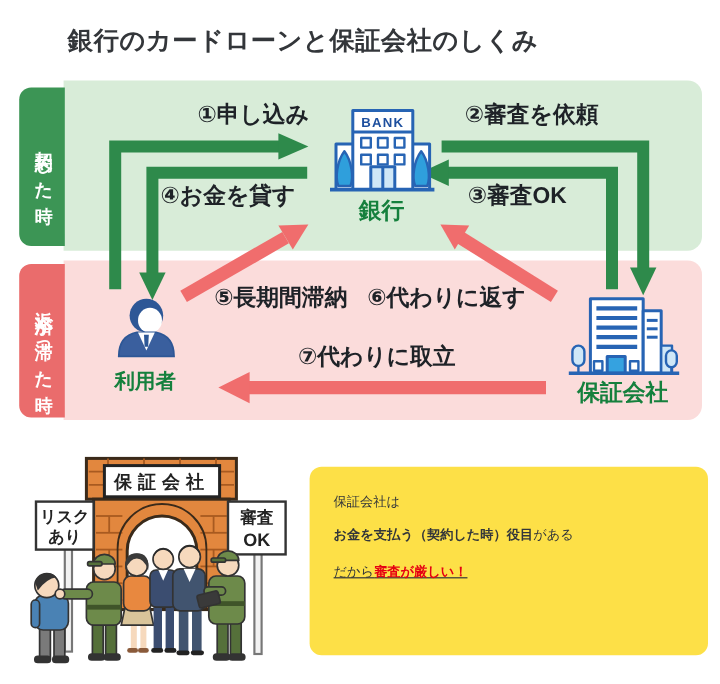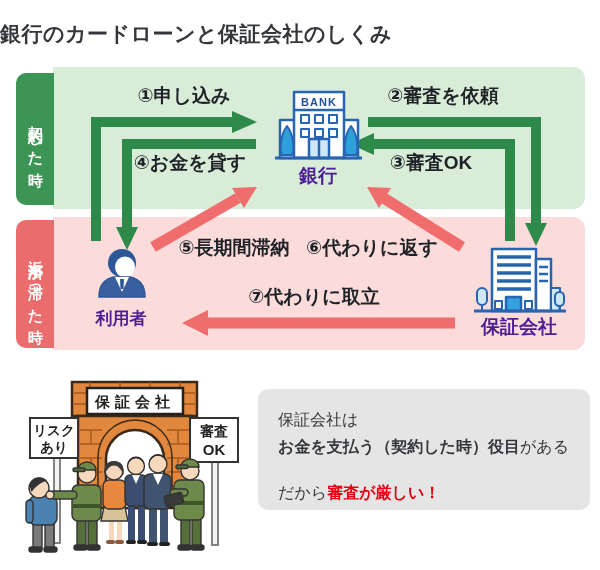--- a/index.html
+++ b/index.html
@@ -2,21 +2,21 @@
 <html><head>
 <meta charset="utf-8">
 <style>
   html,body{margin:0;padding:0;}
   body{
     width:600px;height:570px;position:relative;background:#ffffff;
     font-family:"Liberation Sans","DejaVu Sans",sans-serif;color:#222;
     overflow:hidden;
   }
   .title{
-    position:absolute;top:20px;left:0;width:505px;
+    position:absolute;top:20px;left:0;width:505px;text-align:center;
     font-size:21px;font-weight:bold;color:#33363a;letter-spacing:0.5px;
   }
   .panel{position:absolute;border-radius:0 12px 12px 0;}
   .panel-green{left:53px;top:67px;width:532px;height:142px;background:#d8ecd8;}
   .panel-pink{left:53px;top:217px;width:532px;height:133px;background:#fbdcdb;}
   .sidebar{
     position:absolute;left:16px;width:38px;border-radius:10px 0 0 10px;
     display:flex;align-items:center;justify-content:center;
     color:#fff;font-weight:bold;font-size:15px;
     writing-mode:vertical-rl;text-orientation:upright;letter-spacing:3px;
@@ -24,30 +24,30 @@
   .sidebar-green{top:73px;height:132px;background:#3c9555;}
   .sidebar-red{top:220px;height:128px;background:#ea6c6c;}
   svg.layer{position:absolute;left:0;top:0;width:600px;height:570px;}
   svg text{font-family:"Liberation Sans","DejaVu Sans",sans-serif;}
   .flabel{
     position:absolute;transform:translate(-50%,-50%);
     font-weight:bold;font-size:19px;color:#1e2227;white-space:nowrap;
   }
   .elabel{
     position:absolute;transform:translate(-50%,-50%);
-    font-weight:bold;font-size:19px;color:#4c1d95;white-space:nowrap;text-align:center;
+    font-weight:bold;font-size:19px;color:#15803d;white-space:nowrap;text-align:center;
   }
   .elabel.small{font-size:17px;line-height:21px;}
   .note{
-    position:absolute;left:258px;top:389px;width:332px;height:121px;
-    background:#e5e5e5;border-radius:10px;box-sizing:border-box;
-    padding:17px 20px;font-size:16px;line-height:27px;color:#33363a;
+    position:absolute;left:258px;top:389px;width:332px;height:157px;
+    background:#fde047;border-radius:10px;box-sizing:border-box;
+    padding:17px 20px;font-size:11px;line-height:27px;color:#33363a;
   }
   .note p{margin:0;}
-  .note p.last{margin-top:19px;}
+  .note p.last{margin-top:4px;text-decoration:underline;}
   .note b{font-weight:bold;}
   .note .red{color:#e60012;}
 </style>
 </head>
 <body>
 
 <div class="title">銀行のカードローンと保証会社のしくみ</div>
 
 <div class="panel panel-green"></div>
 <div class="panel panel-pink"></div>
@@ -266,21 +266,21 @@
       <rect x="174" y="501" width="30" height="4" fill="#3f5429" stroke="none"></rect>
       <rect x="170" y="489" width="18" height="7" rx="3.5" fill="#6d8a4a"></rect>
       <rect x="165" y="494" width="18" height="11" rx="2" fill="#3a3a3a" transform="rotate(-14 174 500)"></rect>
       <circle cx="190" cy="471" r="9" fill="#f6d9bd"></circle>
       <path d="M181 467 A9 8 0 0 1 199 467 Z" fill="#6d8a4a"></path>
       <rect x="176" y="465" width="12" height="3.5" rx="1.5" fill="#55703a"></rect>
     </g>
   </g>
 </svg>
 
-<div class="flabel" style="left:184px;top:96px;">①申し込み</div>
+<div class="flabel" style="left:211px;top:96px;">①申し込み</div>
 <div class="flabel" style="left:443px;top:96px;">②審査を依頼</div>
 <div class="flabel" style="left:431px;top:163px;">③審査OK</div>
 <div class="flabel" style="left:190px;top:163px;">④お金を貸す</div>
 <div class="flabel" style="left:234px;top:248px;">⑤長期間滞納</div>
 <div class="flabel" style="left:372px;top:248px;">⑥代わりに返す</div>
 <div class="flabel" style="left:314px;top:297px;">⑦代わりに取立</div>
 
 <div class="elabel" style="left:318px;top:176px;">銀行</div>
 <div class="elabel small" style="left:121px;top:318px;">
   <div>利用者</div>

